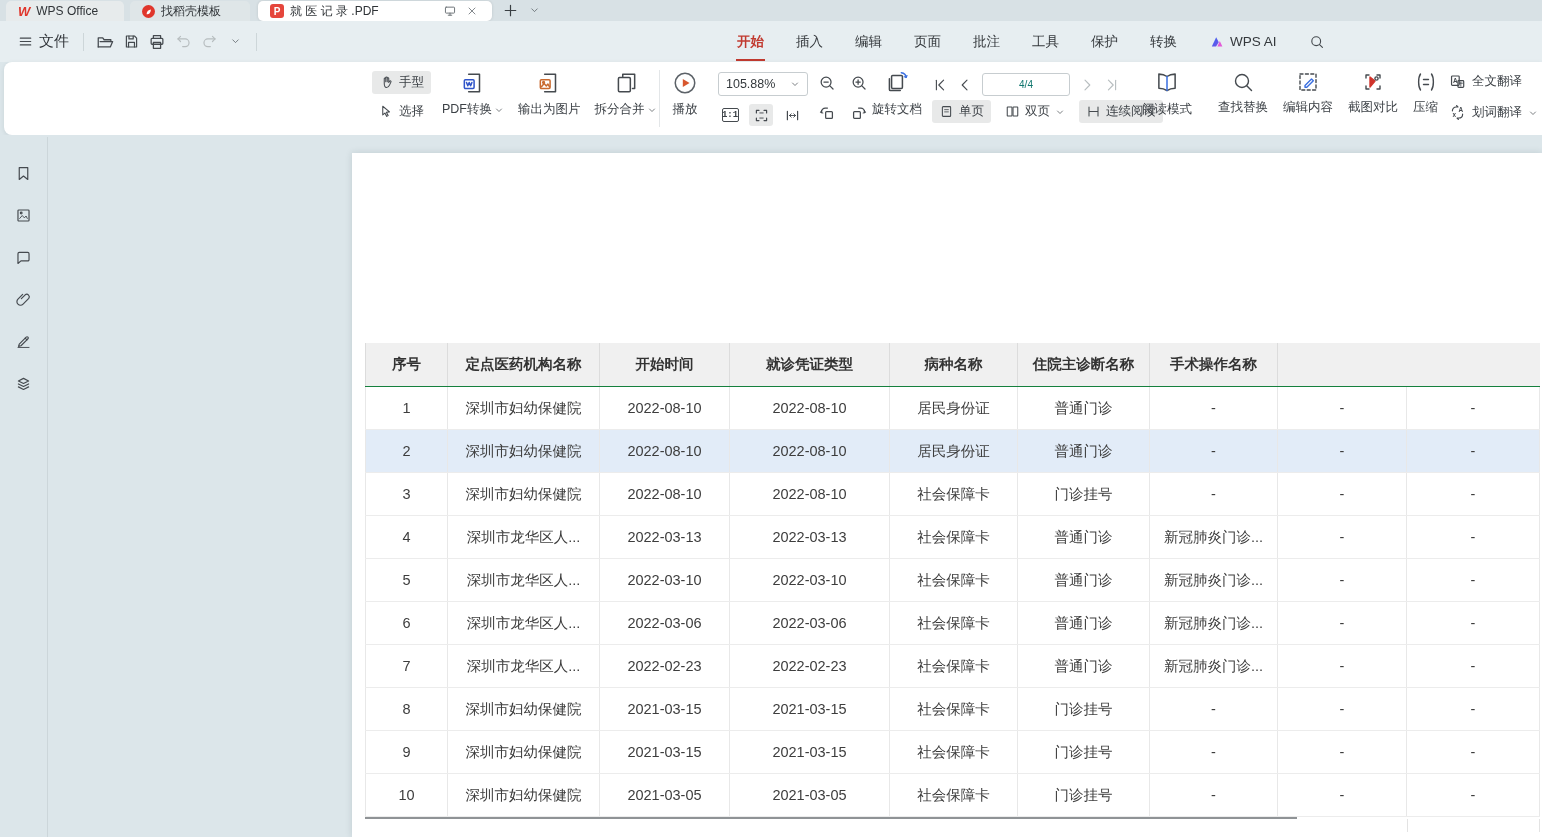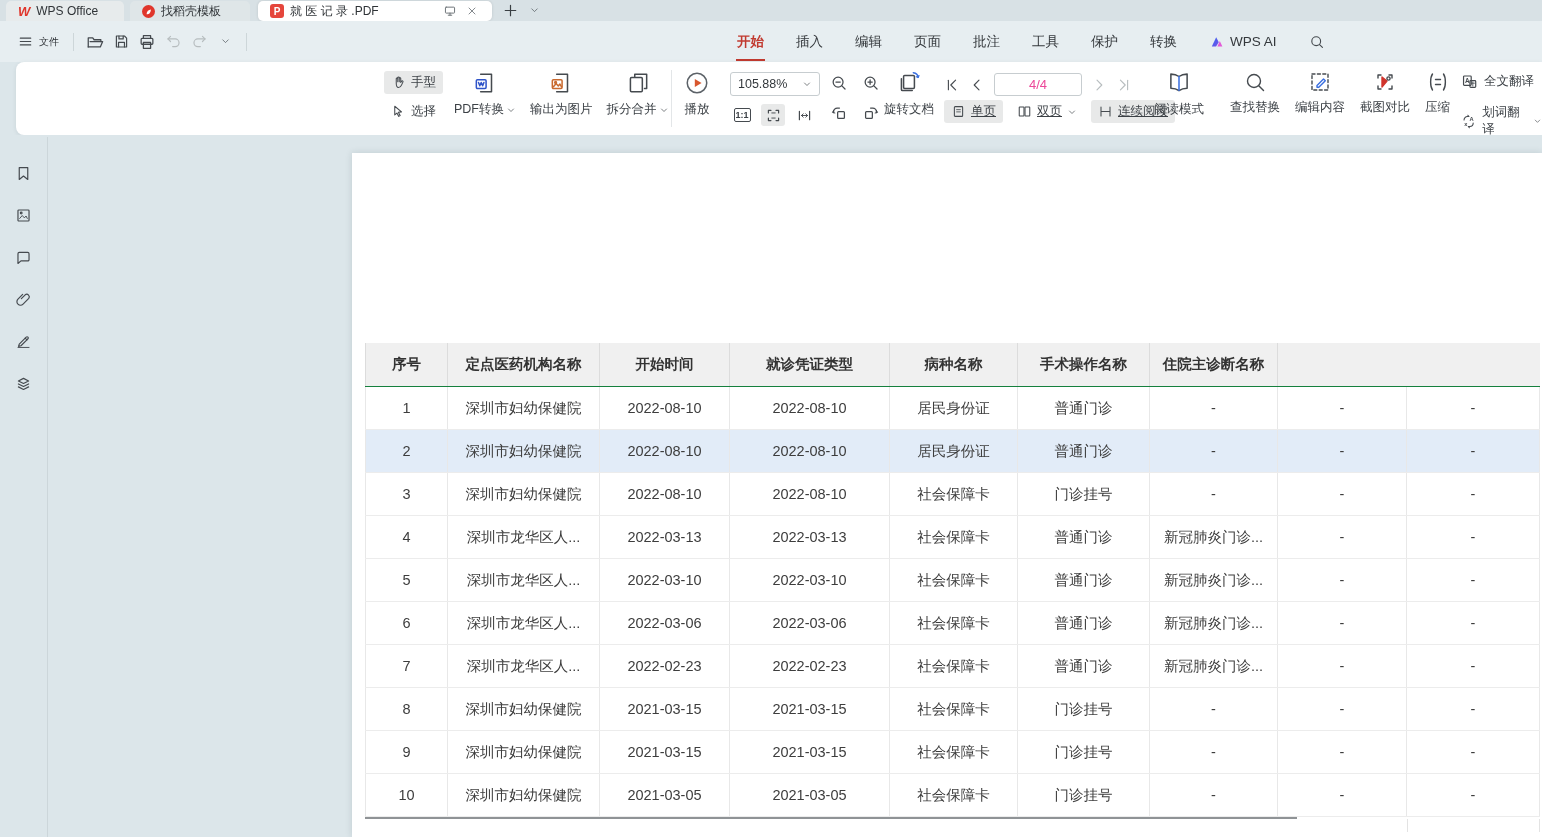--- a/index.html
+++ b/index.html
@@ -22,42 +22,42 @@
   .wlogo { font-weight:bold; font-style:italic; color:#e0362c; font-size:13px; }
   .storelogo { width:13px; height:13px; border-radius:50%; background:#e0362c; position:relative; flex:none; }
   .storelogo svg { position:absolute; inset:0; }
   .pdfbadge { width:14px; height:14px; border-radius:3px; background:#e5463c; color:#fff; font-size:10px; font-weight:bold; display:flex; align-items:center; justify-content:center; flex:none; }
   .tab-title { white-space:nowrap; overflow:hidden; flex:1; }
   .tab-btn { display:flex; align-items:center; justify-content:center; width:16px; height:16px; flex:none; }
   .newtab { margin-left:10px; margin-top:2px; display:flex; align-items:center; gap:8px; }
 
   
   #menurow { position:absolute; top:21px; left:0; right:0; height:41px; background:#e7eef1; display:flex; align-items:center; padding-left:12px; }
-  .file-btn { display:flex; align-items:center; gap:6px; font-size:10px; color:#303439; padding:4px 6px;justify-content:space-between; }
+  .file-btn { display:flex; align-items:center; gap:6px; font-size:15px; color:#303439; padding:4px 6px;justify-content:space-between; }
   .vsep { width:1px; height:18px; background:#cdd6d9; margin:0 8px; }
   .qbtn { width:26px; height:26px; display:flex; align-items:center; justify-content:center; border-radius:3px; }
   #menus { position:absolute; left:736px; top:0; height:100%; display:flex; align-items:center; gap:30px; font-size:13.5px; color:#34383c; }
   .menu-item { position:relative; padding:2px 1px; cursor:default; white-space:nowrap; }
   .menu-item.active { color:#c13a30; font-weight:bold; }
   .menu-item.active:after { content:""; position:absolute; left:0; right:0; bottom:-8px; height:2px; background:#c13a30; }
   .wpsai { display:flex; align-items:center; gap:5px; }
 
   
-  #ribbon { position:absolute; top:62px; left:16px; right:0; height:73px; background:#ffffff; border-radius:8px 0 0 8px; box-shadow:0 1px 4px rgba(40,60,70,.10); font-size:12.5px; color:#3c4146; }
+  #ribbon { position:absolute; top:62px; left:4px; right:0; height:73px; background:#ffffff; border-radius:8px 0 0 8px; box-shadow:0 1px 4px rgba(40,60,70,.10); font-size:12.5px; color:#3c4146; }
   .abs { position:absolute; }
   .pill { display:flex; align-items:center; gap:5px; padding:3px 7px; border-radius:3px; white-space:nowrap; }
   .pill.on { background:#e8e9e9; }
   .bigbtn { display:flex; flex-direction:column; align-items:center; gap:5px; white-space:nowrap; }
   .bigbtn .lbl { display:flex; align-items:center; gap:2px; }
   .rsep { width:1px; background:#e3e6e8; }
   .zbox { width:90px; height:24px; border:1px solid #c7cdd0; border-radius:3px; display:flex; align-items:center; justify-content:space-between; padding:0 7px; font-size:12.5px; color:#33383c; background:#fff; }
   .sqbtn { width:24px; height:22px; display:flex; align-items:center; justify-content:center; border-radius:3px; font-size:9px; color:#3c4146; }
   .sqbtn.on { background:#e8e9e9; }
   .one2one { border:1.3px solid #454a4f; border-radius:2px; width:17px; height:14px; display:flex; align-items:center; justify-content:center; font-weight:bold; }
-  .pagebox { width:88px; height:23px; border:1px solid #c7cdd0; border-radius:3px; display:flex; align-items:center; justify-content:center; font-size:13px; color:#ec4899; background:#fff; }
+  .pagebox { width:88px; height:23px; border:1px solid #c7cdd0; border-radius:3px; display:flex; align-items:center; justify-content:center; font-size:10px; color:#0f766e; background:#fff; }
   .navrow { display:flex; align-items:center; gap:9px; }
 
   
   #content { position:absolute; top:135px; left:0; right:0; bottom:0; background:#dce6ea; }
   #sidebar { position:absolute; top:2px; left:0; width:48px; bottom:0; border-right:1px solid #ccd6da; display:flex; flex-direction:column; align-items:center; padding-top:26px; gap:22px; }
   .sbi { width:20px; height:20px; display:flex; align-items:center; justify-content:center; }
 
   #page { position:absolute; left:352px; top:18px; right:0; bottom:0; background:#ffffff; box-shadow:0 0 7px rgba(30,50,60,.14); }
 
   #doc-table { position:absolute; left:13px; top:190px; width:1175px;
@@ -259,21 +259,21 @@
     <span class="lbl">播放</span>
   </div>
 
   <div class="abs" style="left:714px; top:10px;">
     <div class="zbox">
       <span>105.88%</span>
       <svg width="10" height="10" viewBox="0 0 20 20" class="ic">
           <path d="M5 8l5 5 5-5"></path>
         </svg>
     </div>
-    <div style="display:flex; gap:7px; margin-top:8px;">
+    <div style="display:flex; gap:7px; margin-top:8px;font-family:Liberation Mono, monospace;">
       <div class="sqbtn">
         <span class="one2one">1:1</span>
       </div>
       <div class="sqbtn on">
         <svg width="17" height="17" viewBox="0 0 20 20" class="ic">
             <path d="M4 7V4h3M13 4h3v3M16 13v3h-3M7 16H4v-3"></path>
             <path d="M8 7h4M8 13h4" style="stroke-width:1.1"></path>
           </svg>
       </div>
       <div class="sqbtn">
@@ -333,21 +333,21 @@
     </div>
     <svg width="16" height="16" viewBox="0 0 20 20" class="ic ic-dis">
         <path d="M7.5 4l6 6-6 6"></path>
       </svg>
     <svg width="16" height="16" viewBox="0 0 20 20" class="ic ic-dis">
         <path d="M14.5 4v12"></path>
         <path d="M5.5 4l6 6-6 6"></path>
       </svg>
   </div>
 
-  <div class="abs" style="left:928px; top:38px; display:flex; gap:7px;text-decoration:underline;">
+  <div class="abs" style="left:928px; top:38px; display:flex; gap:7px;">
     <div class="pill on">
       <svg width="15" height="15" viewBox="0 0 20 20" class="ic">
           <rect x="4.5" y="3.5" width="11" height="13" rx="1"></rect>
           <path d="M7.5 7.5h5M7.5 10.5h5" style="stroke-width:1.1"></path>
         </svg>
       <span>单页</span>
     </div>
     <div class="pill">
       <svg width="15" height="15" viewBox="0 0 20 20" class="ic">
           <rect x="3" y="4" width="6.3" height="12" rx=".6"></rect>
@@ -471,22 +471,22 @@
   </div>
 
   <div id="page">
     <div id="doc-table">
       <div class="thead" id="t-head">
           <div class="th">序号</div>
           <div class="th">定点医药机构名称</div>
           <div class="th">开始时间</div>
           <div class="th">就诊凭证类型</div>
           <div class="th">病种名称</div>
+          <div class="th">住院主诊断名称</div>
           <div class="th">手术操作名称</div>
-          <div class="th">住院主诊断名称</div>
         </div>
       <div id="t-body">
           <div class="tr">
             <div class="td">1</div>
             <div class="td">深圳市妇幼保健院</div>
             <div class="td">2022-08-10</div>
             <div class="td">2022-08-10</div>
             <div class="td">居民身份证</div>
             <div class="td">普通门诊</div>
             <div class="td">-</div>

